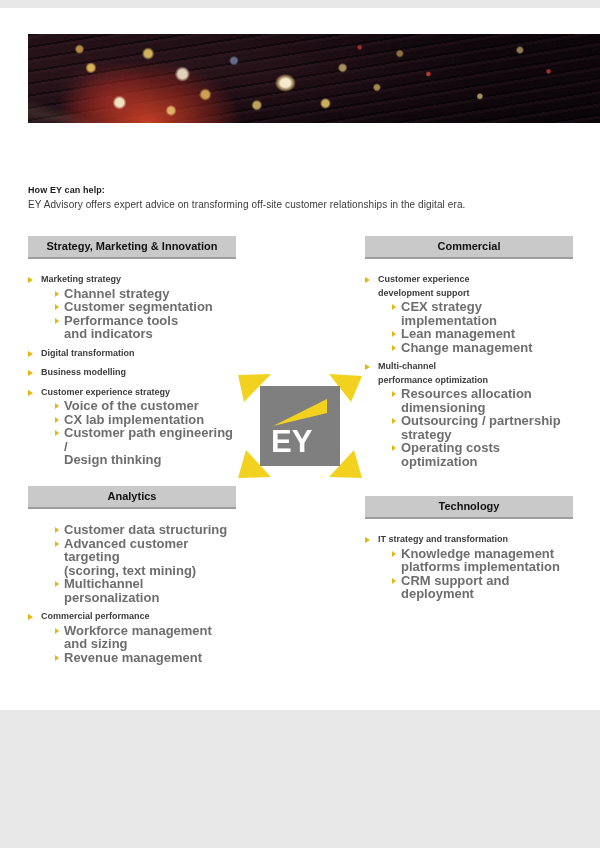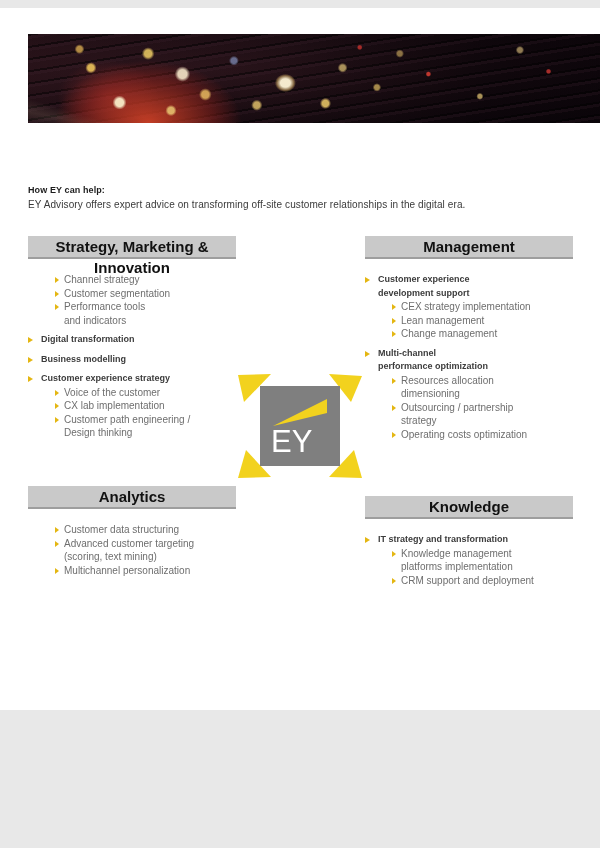--- a/index.html
+++ b/index.html
@@ -53,28 +53,28 @@
   
   .quadrant { position:absolute; width:208px; }
   .q-tl { left:28px;  top:228px; }
   .q-tr { left:365px; top:228px; }
   .q-bl { left:28px;  top:478px; }
   .q-br { left:365px; top:488px; }
 
   .section-header {
     background:var(--bar-bg); border-bottom:2px solid var(--bar-border);
     height:21px; line-height:21px; text-align:center;
-    font-size:15px; font-weight:bold; color:#111;
+    font-size:11px; font-weight:bold; color:#111;
   }
   .section-items { margin-top:14px; }
   .group + .group { margin-top:6px; }
 
   .item { position:relative; padding-left:13px; white-space:pre-line; }
   .item-l1 { font-size:9px; font-weight:bold; color:var(--bold-text); line-height:13.5px; }
-  .item-l2 { font-size:10px; color:var(--sub-text); line-height:13.5px; margin-left:27px; padding-left:9px; }
+  .item-l2 { font-size:13px; color:var(--sub-text); line-height:13.5px; margin-left:27px; padding-left:9px;font-weight:bold; }
   .bullet {
     position:absolute; left:0; width:0; height:0;
     border-top:3px solid transparent; border-bottom:3px solid transparent;
   }
   .item-l1 > .bullet { top:4px; border-left:5px solid var(--bullet); }
   .item-l2 > .bullet { top:4px; border-left:4px solid var(--bullet); }
 
   
   .logo-cluster { position:absolute; left:238px; top:366px; width:124px; height:104px; }
   .corner-tri { position:absolute; width:33px; height:28px; }
@@ -82,21 +82,21 @@
   .tri-tr { right:0; top:0; }
   .tri-bl { left:0; bottom:0; }
   .tri-br { right:0; bottom:0; }
   .ey-box {
     position:absolute; left:22px; top:12px; width:80px; height:80px;
     background:var(--logo-gray);
   }
   .ey-beam { position:absolute; left:0; top:0; width:80px; height:45px; }
   .ey-word {
     position:absolute; left:11px; bottom:9px;
-    font-size:31px; font-weight:normal; color:#fff; letter-spacing:0px;
+    font-size:31px; font-weight:bold; color:#fff; letter-spacing:0px;
     font-family:"Liberation Sans", sans-serif; line-height:1;
   }
 
   
   .footer {
     position:absolute; right:27px; top:807px;
     display:flex; align-items:center;
   }
   .footer-study { font-size:6.5px; color:#2B2B2B; letter-spacing:.1px; }
   .footer-divider { width:1px; height:17px; background:#8F8F8F; margin:0 5px 0 6px; }
@@ -111,20 +111,21 @@
 
   <div class="intro">
     <div class="intro-heading">How EY can help:</div>
     <div class="intro-body">EY Advisory offers expert advice on transforming off-site customer relationships in the digital era.</div>
   </div>
 
   <div class="quadrant q-tl">
     <div class="section-header">Strategy, Marketing &amp; Innovation</div>
     <div class="section-items">
         <div class="group">
+          <div class="item item-l1"><span class="bullet"></span>Marketing strategy</div>
           <div class="item item-l2"><span class="bullet"></span>Channel strategy</div>
           <div class="item item-l2"><span class="bullet"></span>Customer segmentation</div>
           <div class="item item-l2"><span class="bullet"></span>Performance tools
 and indicators</div>
         </div>
         <div class="group">
           <div class="item item-l1"><span class="bullet"></span>Digital transformation</div>
         </div>
         <div class="group">
           <div class="item item-l1"><span class="bullet"></span>Business modelling</div>
@@ -133,21 +134,21 @@
           <div class="item item-l1"><span class="bullet"></span>Customer experience strategy</div>
           <div class="item item-l2"><span class="bullet"></span>Voice of the customer</div>
           <div class="item item-l2"><span class="bullet"></span>CX lab implementation</div>
           <div class="item item-l2"><span class="bullet"></span>Customer path engineering /
 Design thinking</div>
         </div>
       </div>
   </div>
 
   <div class="quadrant q-tr">
-    <div class="section-header">Management</div>
+    <div class="section-header">Commercial</div>
     <div class="section-items">
         <div class="group">
           <div class="item item-l1"><span class="bullet"></span>Customer experience
 development support</div>
           <div class="item item-l2"><span class="bullet"></span>CEX strategy implementation</div>
           <div class="item item-l2"><span class="bullet"></span>Lean management</div>
           <div class="item item-l2"><span class="bullet"></span>Change management</div>
         </div>
         <div class="group">
           <div class="item item-l1"><span class="bullet"></span>Multi-channel
@@ -163,25 +164,31 @@
 
   <div class="quadrant q-bl">
     <div class="section-header">Analytics</div>
     <div class="section-items">
         <div class="group">
           <div class="item item-l2"><span class="bullet"></span>Customer data structuring</div>
           <div class="item item-l2"><span class="bullet"></span>Advanced customer targeting
 (scoring, text mining)</div>
           <div class="item item-l2"><span class="bullet"></span>Multichannel personalization</div>
         </div>
+        <div class="group">
+          <div class="item item-l1"><span class="bullet"></span>Commercial performance</div>
+          <div class="item item-l2"><span class="bullet"></span>Workforce management
+and sizing</div>
+          <div class="item item-l2"><span class="bullet"></span>Revenue management</div>
+        </div>
       </div>
   </div>
 
   <div class="quadrant q-br">
-    <div class="section-header">Knowledge</div>
+    <div class="section-header">Technology</div>
     <div class="section-items">
         <div class="group">
           <div class="item item-l1"><span class="bullet"></span>IT strategy and transformation</div>
           <div class="item item-l2"><span class="bullet"></span>Knowledge management
 platforms implementation</div>
           <div class="item item-l2"><span class="bullet"></span>CRM support and deployment</div>
         </div>
       </div>
   </div>
 

